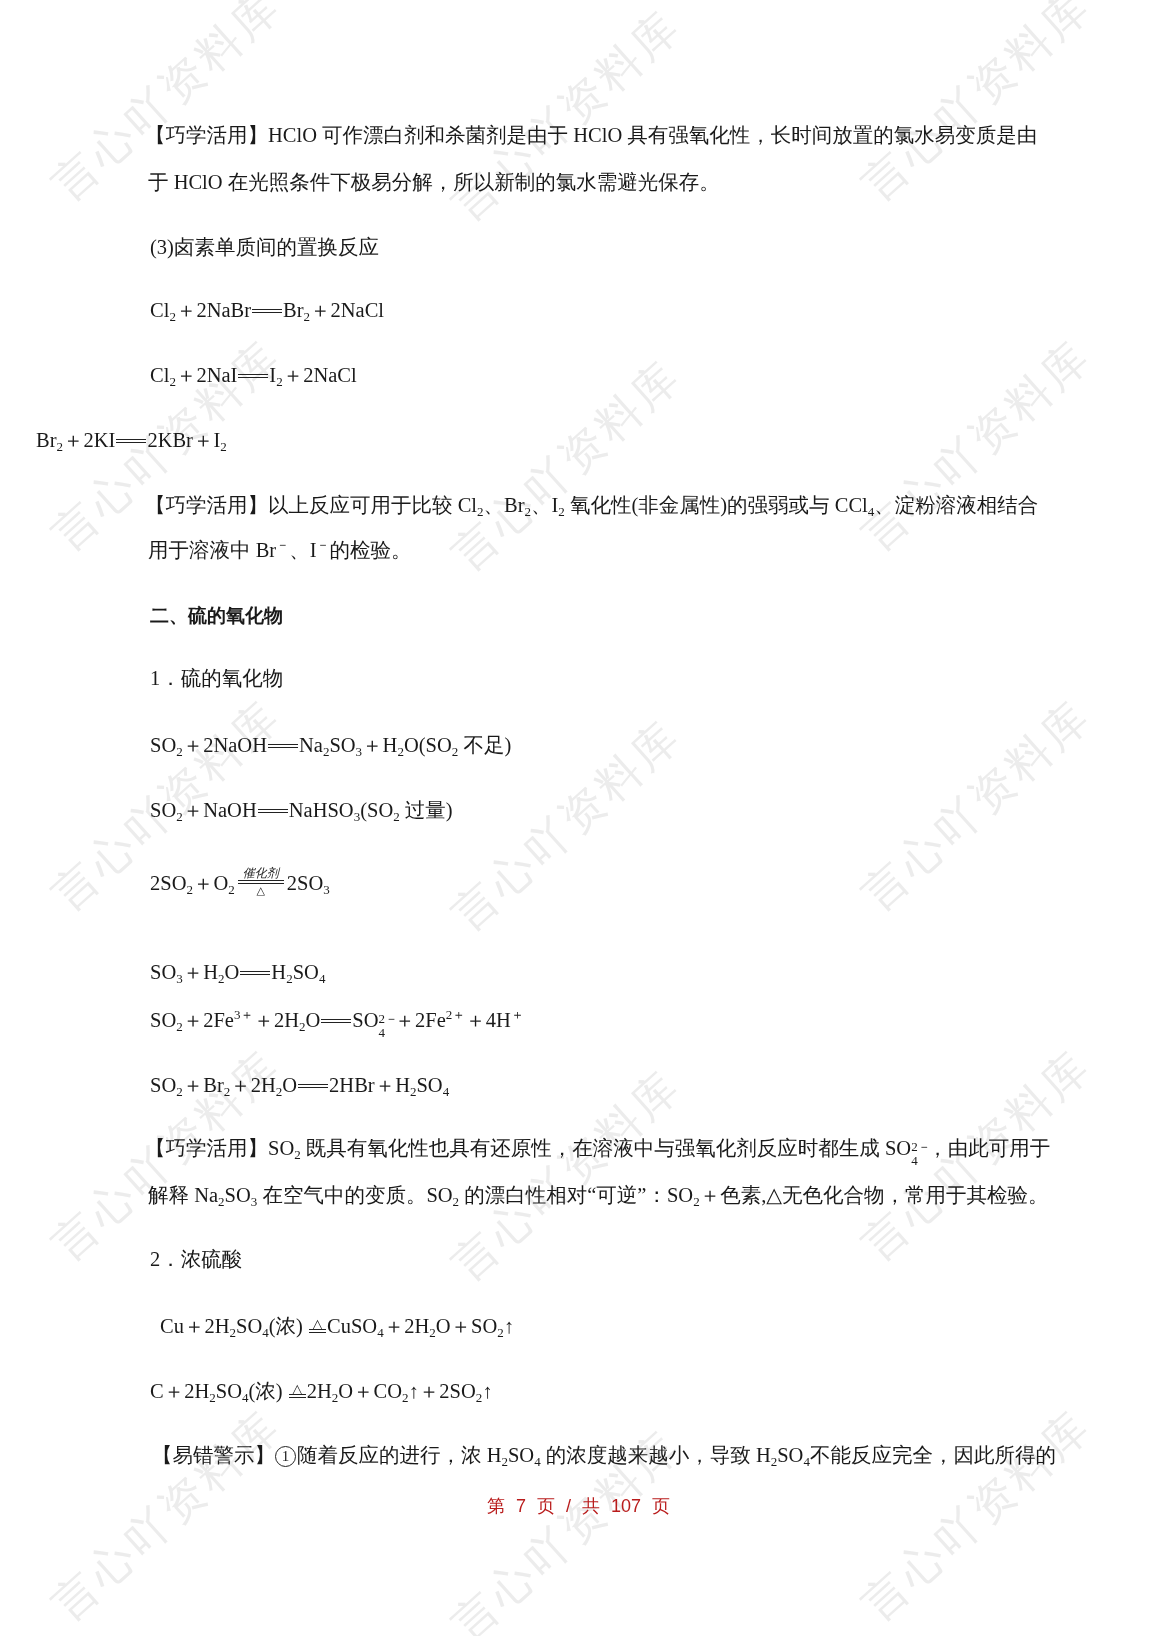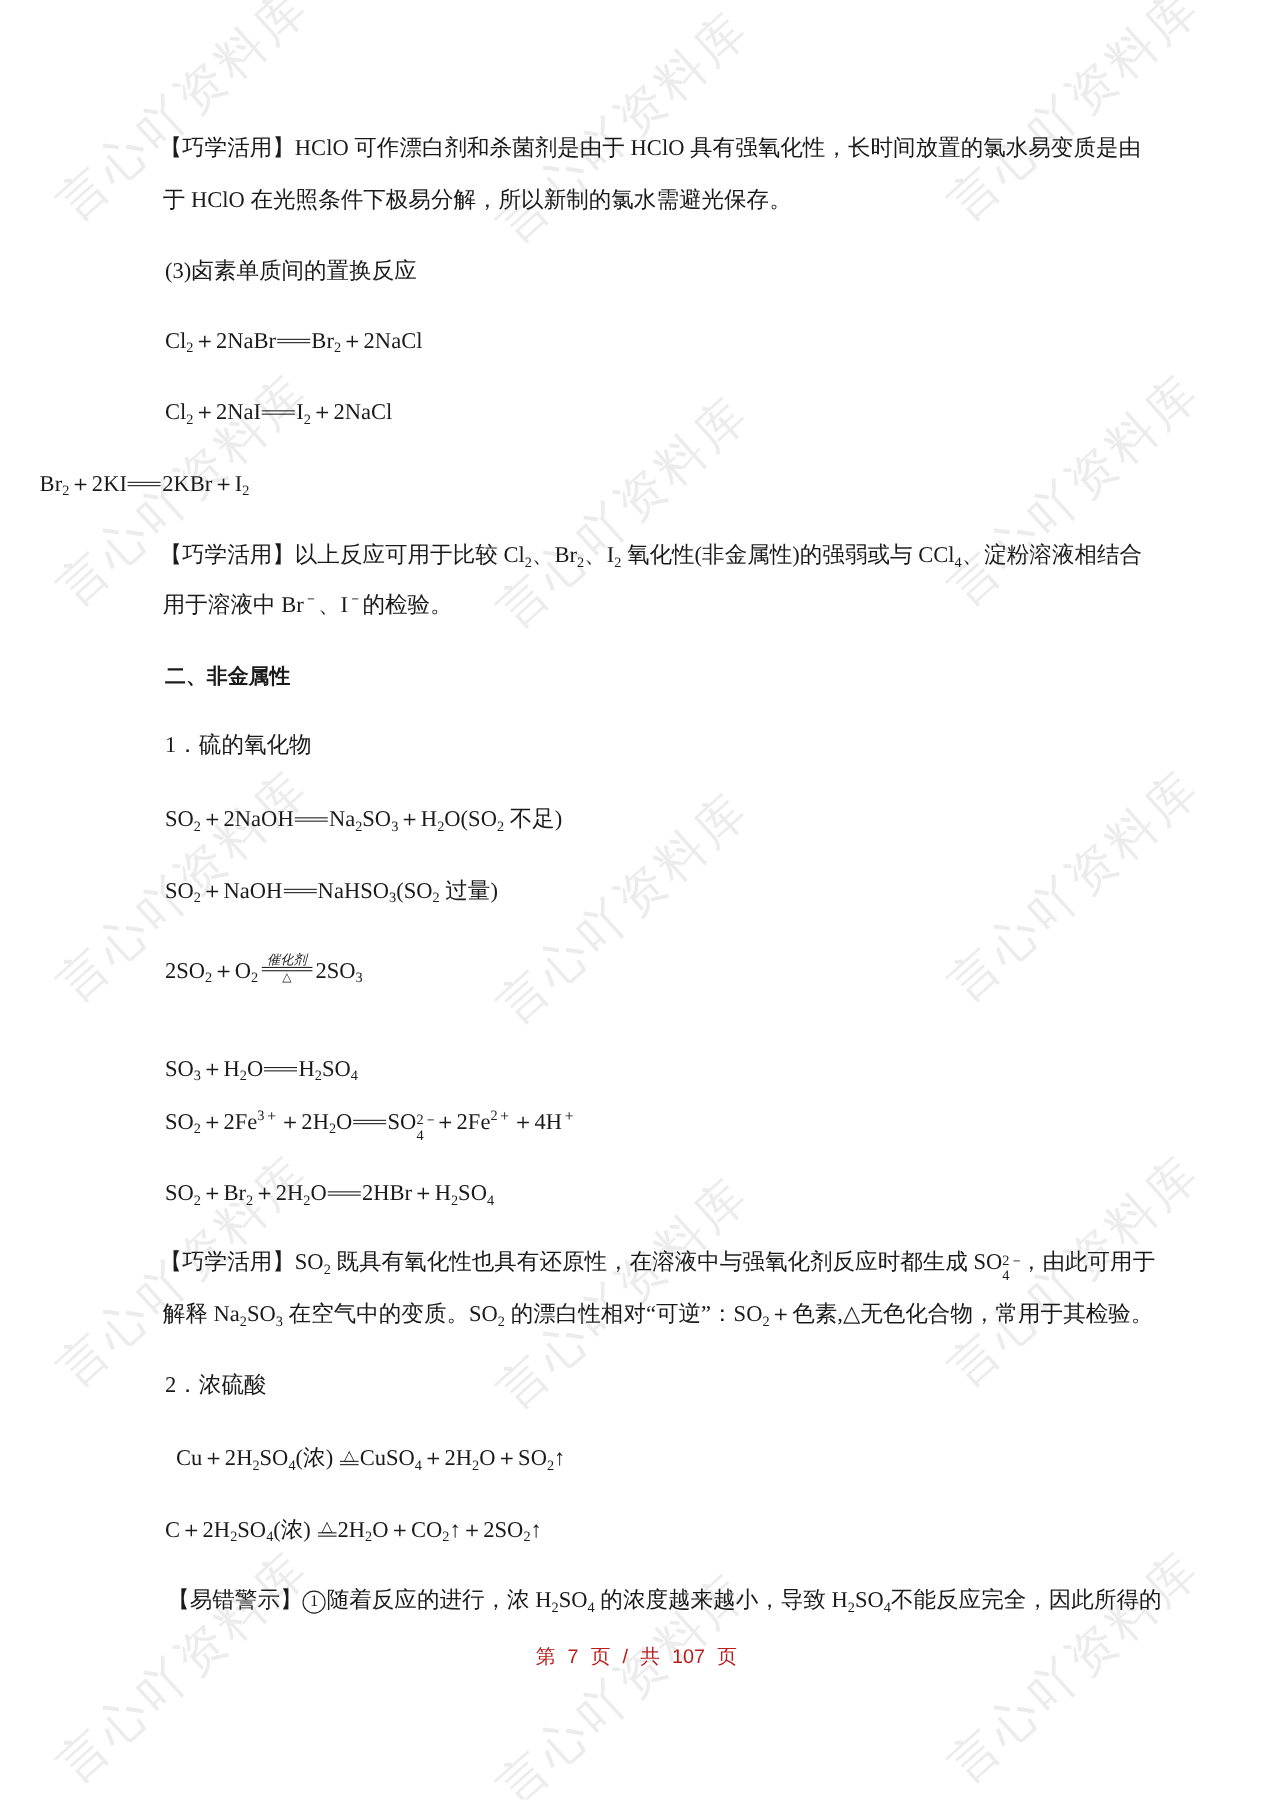--- a/index.html
+++ b/index.html
@@ -62,21 +62,21 @@
 
 <div class="line formula" style="top:233px;">(3)卤素单质间的置换反应</div>
 
 <div class="line formula" style="top:296px;font-family:Liberation Serif, serif;">Cl<sub>2</sub>＋2NaBr<span class="eq"></span>Br<sub>2</sub>＋2NaCl</div>
 <div class="line formula" style="top:361px;">Cl<sub>2</sub>＋2NaI<span class="eq"></span>I<sub>2</sub>＋2NaCl</div>
 <div class="line formula" style="top:426px;padding-left:36px;">Br<sub>2</sub>＋2KI<span class="eq"></span>2KBr＋I<sub>2</sub></div>
 
 <div class="line ind" style="top:491px;"><span>【巧学活用】以上反应可用于比较 Cl</span><sub>2</sub><span>、Br</span><sub>2</sub><span>、I</span><sub>2</sub> <span>氧化性(非金属性)的强弱或与 CCl</span><sub>4</sub><span>、淀粉溶液相结合</span></div>
 <div class="line cont" style="top:536px;"><span>用于溶液中 Br</span><sup>－</sup><span>、I</span><sup>－</sup><span>的检验。</span></div>
 
-<div class="line formula bold" style="top:601px; font-family:'DejaVu Sans', sans-serif; font-size:19px;">二、非金属性</div>
+<div class="line formula bold" style="top:601px; font-family:'DejaVu Sans', sans-serif; font-size:19px;">二、硫的氧化物</div>
 <div class="line formula" style="top:664px;">1．硫的氧化物</div>
 
 <div class="line formula" style="top:731px;">SO<sub>2</sub>＋2NaOH<span class="eq"></span>Na<sub>2</sub>SO<sub>3</sub>＋H<sub>2</sub>O(SO<sub>2</sub> <span>不足</span>)</div>
 <div class="line formula" style="top:796px;">SO<sub>2</sub>＋NaOH<span class="eq"></span>NaHSO<sub>3</sub>(SO<sub>2</sub> <span>过量</span>)</div>
 <div class="line formula" style="top:869px;">2SO<sub>2</sub>＋O<sub>2</sub><span class="cond">
       <span class="top">催化剂</span>
       <span class="bar"></span>
       <span class="bot">△</span>
     </span>2SO<sub>3</sub></div>
 <div class="line formula" style="top:958px;">SO<sub>3</sub>＋H<sub>2</sub>O<span class="eq"></span>H<sub>2</sub>SO<sub>4</sub></div>

